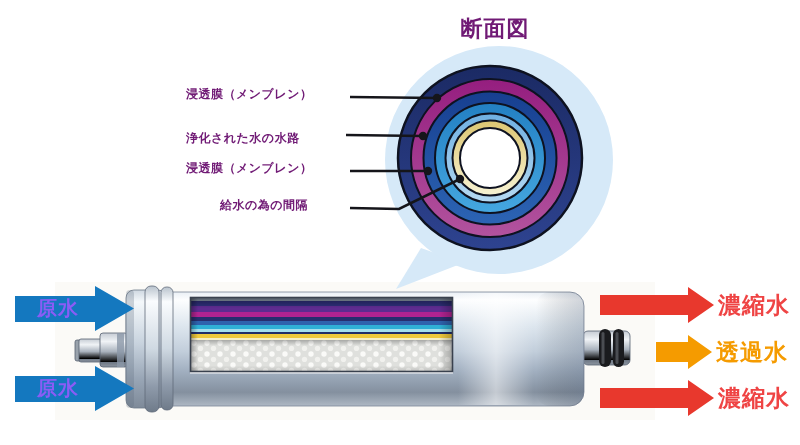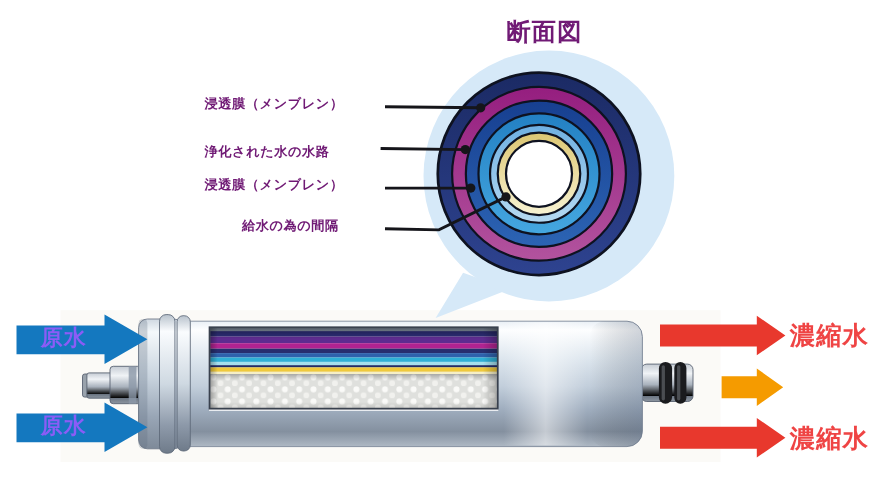--- a/index.html
+++ b/index.html
@@ -211,15 +211,16 @@
 
 <div class="t callout" style="left:186px;top:88px;">浸透膜（メンブレン）</div>
 <div class="t callout" style="left:186px;top:132px;">浄化された水の水路</div>
 <div class="t callout" style="left:186px;top:162px;">浸透膜（メンブレン）</div>
 <div class="t callout" style="left:204px;top:199px;margin-left:16px;">給水の為の間隔</div>
 
 <div class="t inlet-label" style="left:26px;top:297px;width:64px;text-align:center;">原水</div>
 <div class="t inlet-label" style="left:26px;top:377px;width:64px;text-align:center;">原水</div>
 
 <div class="t outlet-label red" style="left:718px;top:292px;">濃縮水</div>
+<div class="t outlet-label orange" style="left:716px;top:339px;">透過水</div>
 <div class="t outlet-label red" style="left:718px;top:385px;">濃縮水</div>
 
 </div>
 
 </body></html>

